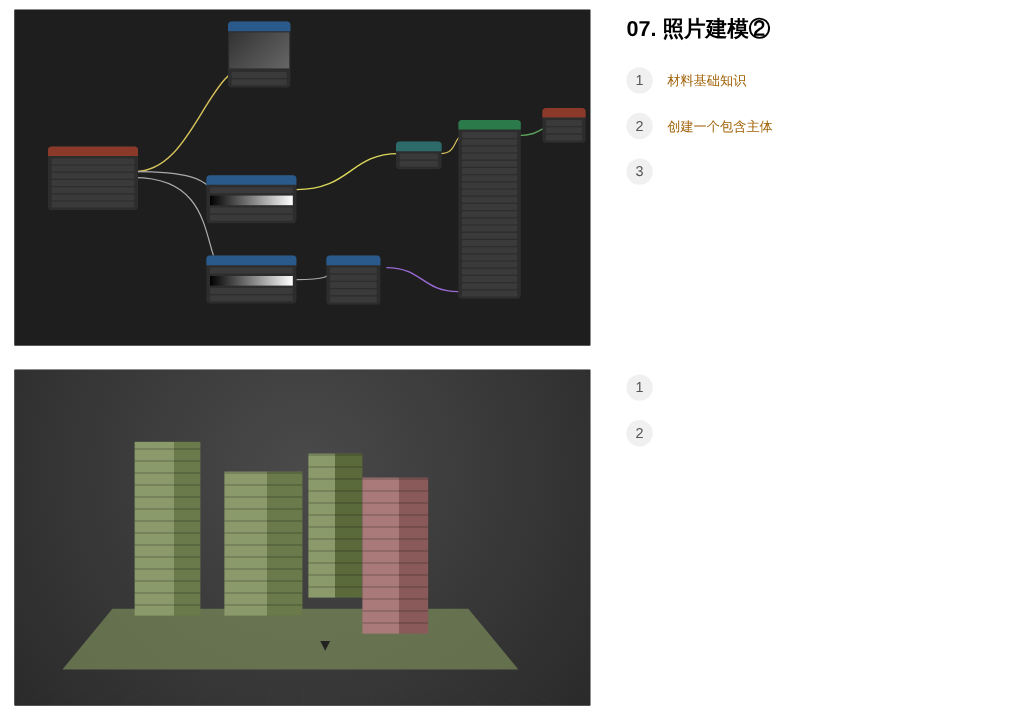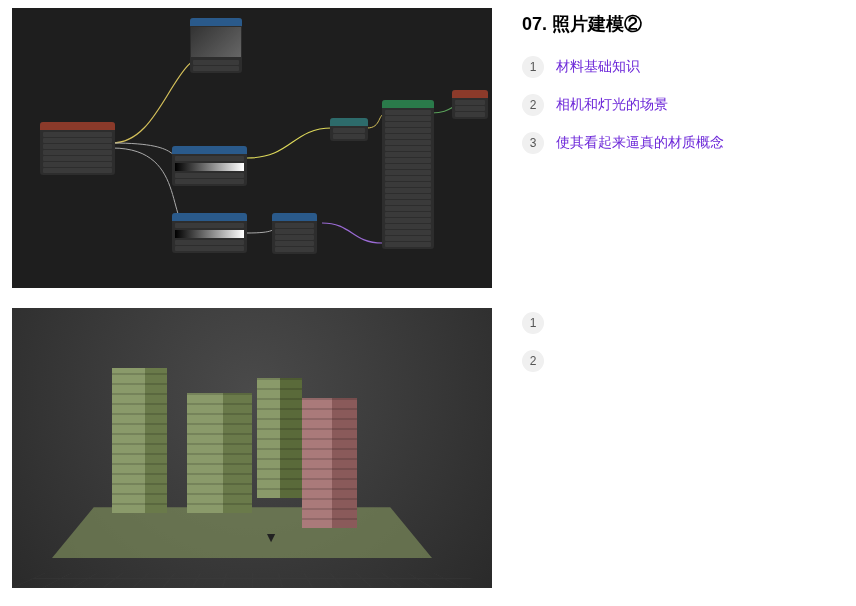--- a/index.html
+++ b/index.html
@@ -5,21 +5,21 @@
     * { margin: 0; padding: 0; box-sizing: border-box; }
     body { font-family: -apple-system, "PingFang SC", "Microsoft YaHei", sans-serif; background: #fff; width: 856px; height: 606px; overflow: hidden; }
     .container { display: flex; flex-direction: column; gap: 20px; padding: 8px 12px; justify-content: flex-end; }
     .lesson-row { display: flex; gap: 30px; }
     .lesson-image { width: 480px; height: 280px; background: #1a1a1a; flex-shrink: 0; position: relative; overflow: hidden; }
     .lesson-content { flex: 1; padding-top: 4px; }
     .lesson-title { font-size: 18px; font-weight: bold; color: #000; margin-bottom: 20px; }
     .lesson-items { display: flex; flex-direction: column; gap: 16px; }
     .lesson-item { display: flex; align-items: center; gap: 12px; }
     .item-num { width: 22px; height: 22px; border-radius: 50%; background: #f0f0f0; color: #555; font-size: 12px; display: flex; align-items: center; justify-content: center; flex-shrink: 0; }
-    .item-text { font-size: 14px; color: #6d28d9; }
+    .item-text { font-size: 11px; color: #a16207; }
     
     
     .node-editor { width: 100%; height: 100%; background: #1e1e1e; position: relative; }
     .node { position: absolute; background: #2d2d2d; border-radius: 3px; font-size: 6px; color: #ccc; }
     .node-header { height: 8px; border-radius: 3px 3px 0 0; }
     .node-body { padding: 2px 3px; display: flex; flex-direction: column; gap: 1px; }
     .node-row { height: 5px; background: #3a3a3a; border-radius: 1px; }
     .node-gradient { height: 30px; background: linear-gradient(135deg, #333, #666); margin: 1px; }
     .hdr-red { background: #8b3a2a; }
     .hdr-blue { background: #2a5a8b; }
@@ -161,25 +161,24 @@
     </div>
     <div class="lesson-content">
       <h3 class="lesson-title">07. 照片建模②</h3>
       <div class="lesson-items">
         <div class="lesson-item">
           <span class="item-num">1</span>
           <span class="item-text">材料基础知识</span>
         </div>
         <div class="lesson-item">
           <span class="item-num">2</span>
-          <span class="item-text">相机和灯光的场景</span>
+          <span class="item-text">创建一个包含主体</span>
         </div>
         <div class="lesson-item">
           <span class="item-num">3</span>
-          <span class="item-text">使其看起来逼真的材质概念</span>
         </div>
       </div>
     </div>
   </div>
 
   <div class="lesson-row">
     <div class="lesson-image">
       <div class="viewport-3d">
         <div class="grid-floor"></div>
         <div class="ground-plane"></div>

